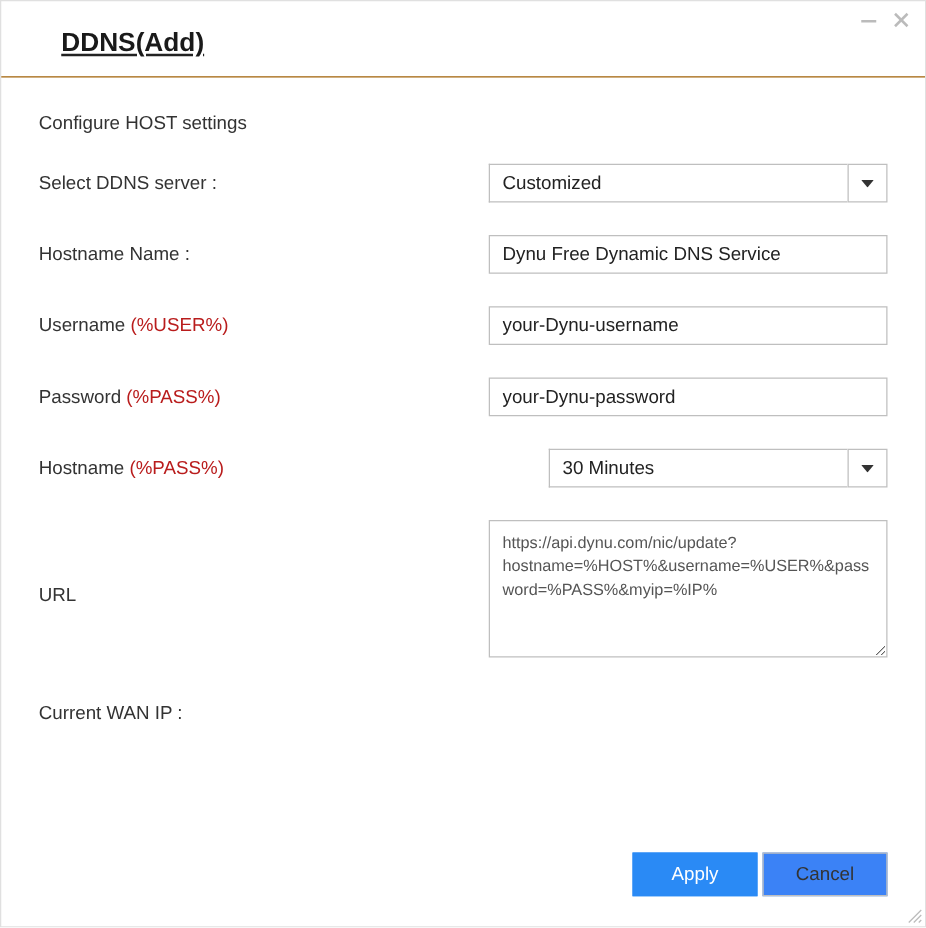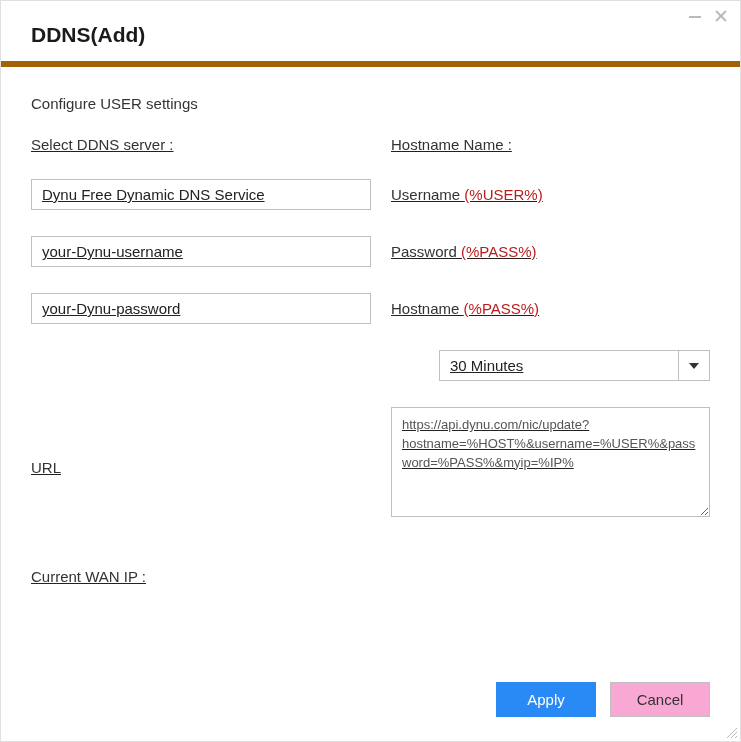--- a/index.html
+++ b/index.html
@@ -12,23 +12,24 @@
     background: #fff;
   }
   .window {
     width: 741px; height: 742px;
     border: 1px solid #e0e0e0;
     position: relative;
     display: flex;
     flex-direction: column;
   }
   .titlebar {
-    padding: 22px 30px 14px 30px;
-    border-bottom: 6px solid #a16207;
+    padding: 22px 30px 14px 48px;
+    border-bottom: 1px solid #a16207;
     position: relative;
+    text-decoration: underline;
   }
   .titlebar-title {
     font-size: 21px;
     font-weight: 700;
     color: #1a1a1a;
   }
   .titlebar-controls {
     position: absolute;
     top: 8px; right: 12px;
     display: flex;
@@ -51,21 +52,20 @@
     font-size: 15px;
     color: #333;
     margin-bottom: 24px;
   }
   .form {
     display: grid;
     grid-template-columns: 340px 1fr;
     column-gap: 20px;
     row-gap: 26px;
     align-items: center;
-    text-decoration: underline;
   }
   .url-row-label { padding-top: 10px; }
   .form-label {
     font-size: 15px;
     color: #333;
   }
   .placeholder-token {
     color: #b91c1c;
   }
   .input, .select, .textarea {
@@ -100,28 +100,28 @@
     resize: both;
     font-size: 13px;
     color: #555;
     padding: 8px 10px;
     line-height: 1.45;
   }
   .footer {
     padding: 16px 30px 24px 30px;
     display: flex;
     justify-content: flex-end;
-    gap: 14px;
+    gap: 4px;
   }
   .btn {
     min-width: 100px;
     padding: 8px 20px;
     font-size: 15px;
     border: 1px solid #bfbfbf;
-    background: #f9a8d4;
+    background: #3b82f6;
     color: #333;
     cursor: pointer;
   }
   .btn-primary {
     background: #2a8af5;
     border-color: #2a8af5;
     color: #fff;
   }
   .resize-handle {
     position: absolute;
@@ -148,25 +148,33 @@
       <span class="win-icon">
         <svg width="14" height="14" viewBox="0 0 14 14">
             <line x1="2" y1="2" x2="12" y2="12" stroke="#bbb" stroke-width="2"></line>
             <line x1="12" y1="2" x2="2" y2="12" stroke="#bbb" stroke-width="2"></line>
           </svg>
       </span>
     </div>
   </div>
 
   <div class="body">
-    <div class="section-title">Configure USER settings</div>
+    <div class="section-title">Configure HOST settings</div>
 
     <div class="form">
 
       <div class="form-label">Select DDNS server :</div>
+      <div class="select-wrap">
+        <input class="input" readonly="" value="Customized" style="">
+        <div class="select-caret">
+          <svg width="10" height="6" viewBox="0 0 10 6">
+              <polygon points="0,0 10,0 5,6" fill="#333"></polygon>
+            </svg>
+        </div>
+      </div>
 
       <div class="form-label">Hostname Name :</div>
       <input class="input" value="Dynu Free Dynamic DNS Service" style="">
 
       <div class="form-label">
         <span>Username </span><span class="placeholder-token">(%USER%)</span>
       </div>
       <input class="input" value="your-Dynu-username" style="">
 
       <div class="form-label">
@@ -185,21 +193,21 @@
             <svg width="10" height="6" viewBox="0 0 10 6">
                 <polygon points="0,0 10,0 5,6" fill="#333"></polygon>
               </svg>
           </div>
         </div>
       </div>
 
       <div class="form-label url-row-label">URL</div>
       <textarea class="textarea" style="">https://api.dynu.com/nic/update?hostname=%HOST%&amp;username=%USER%&amp;password=%PASS%&amp;myip=%IP%</textarea>
 
-      <div class="form-label" style="margin-top:25px;">
+      <div class="form-label" style="margin-top:10px;">
         <span>Current WAN IP :</span>
         <span></span>
       </div>
       <div></div>
 
     </div>
   </div>
 
   <div class="footer">
     <button class="btn btn-primary">Apply</button>

